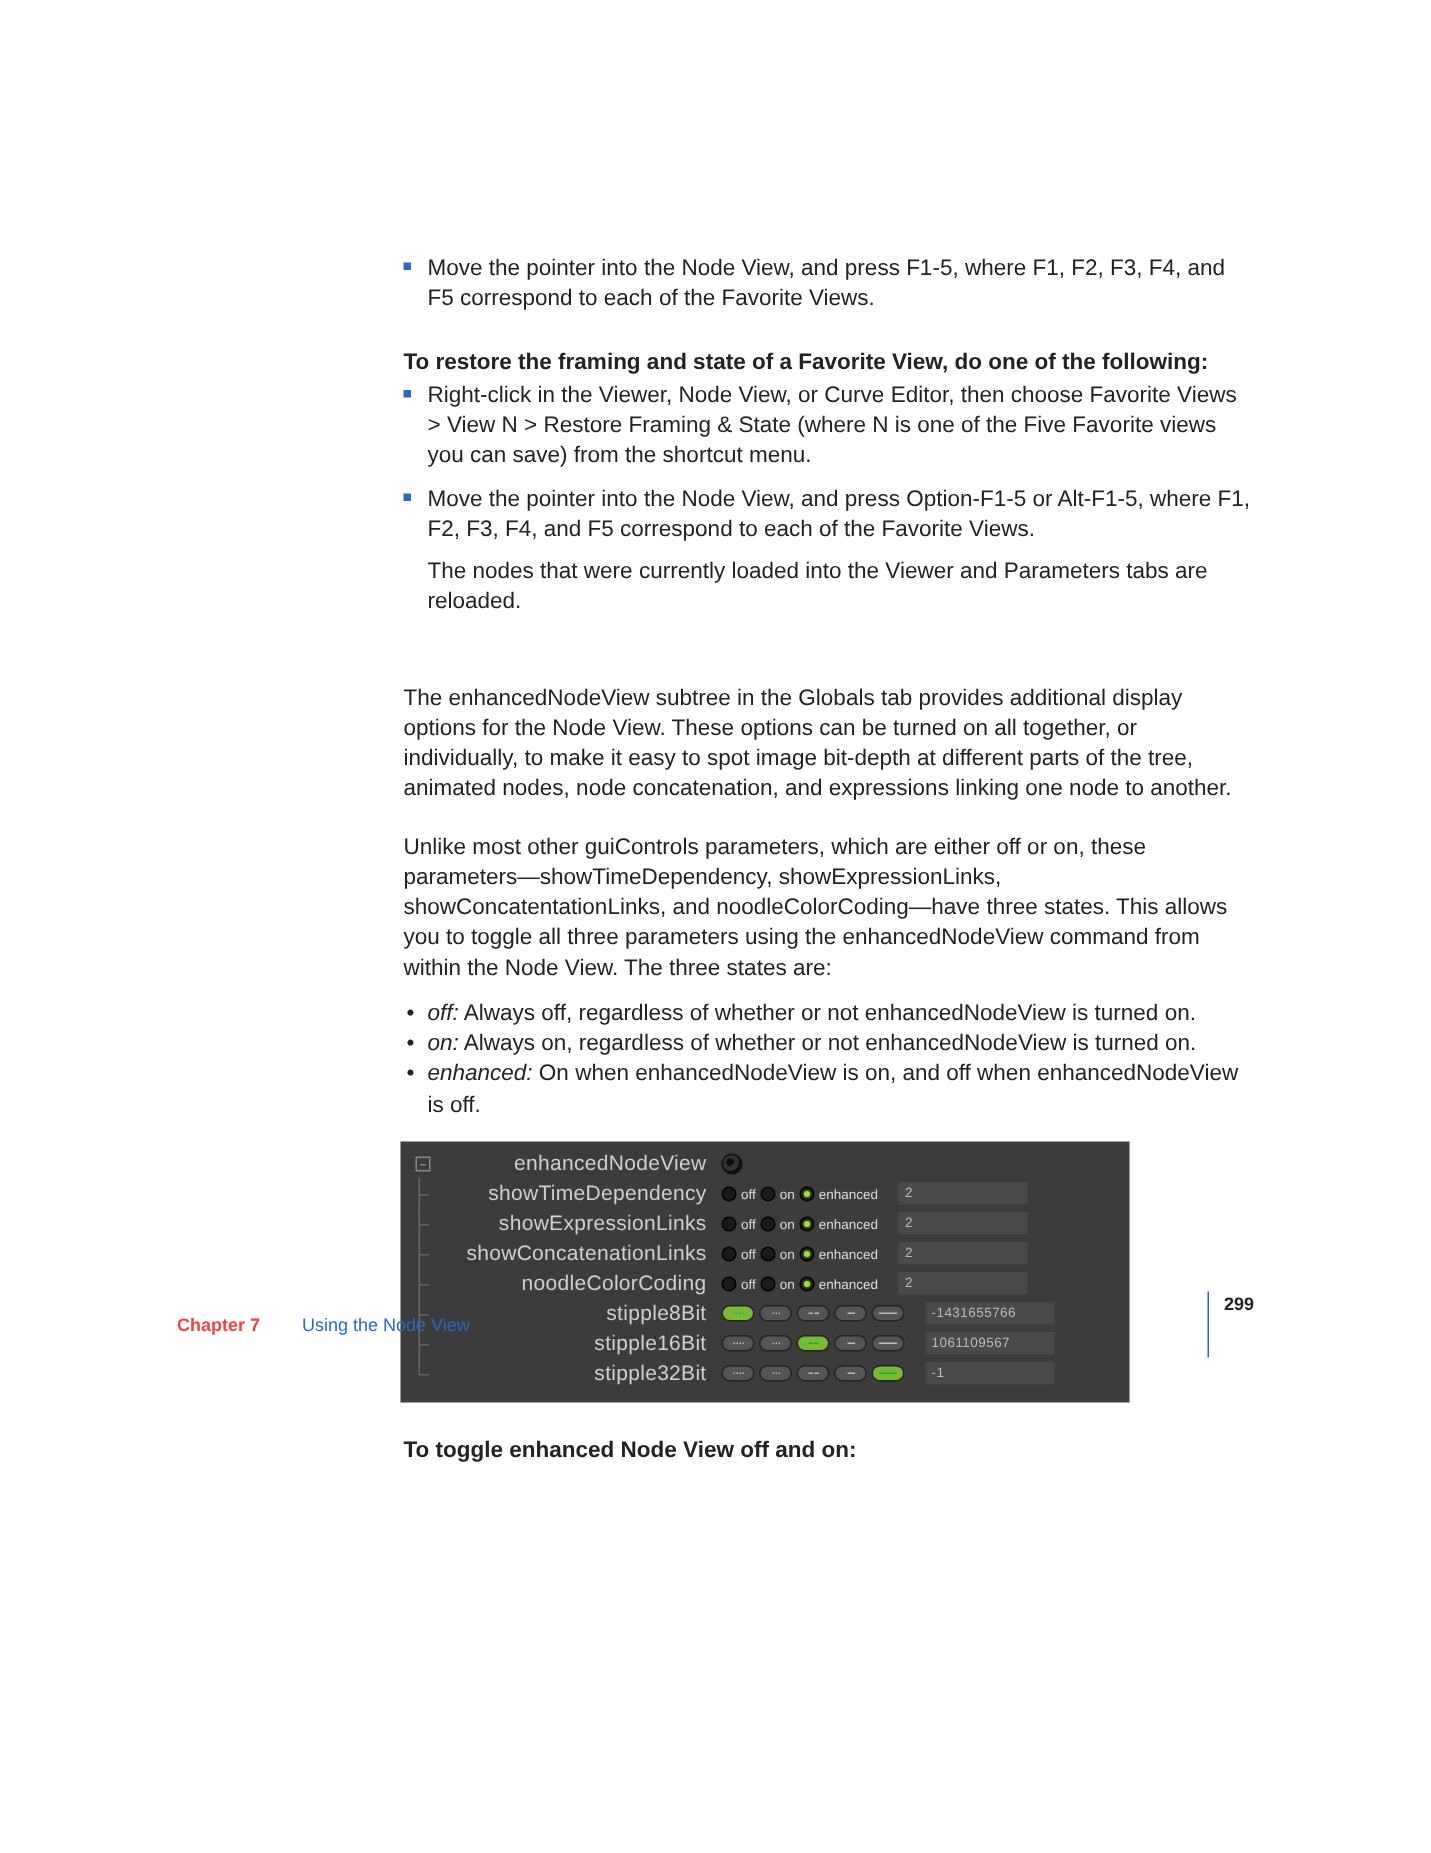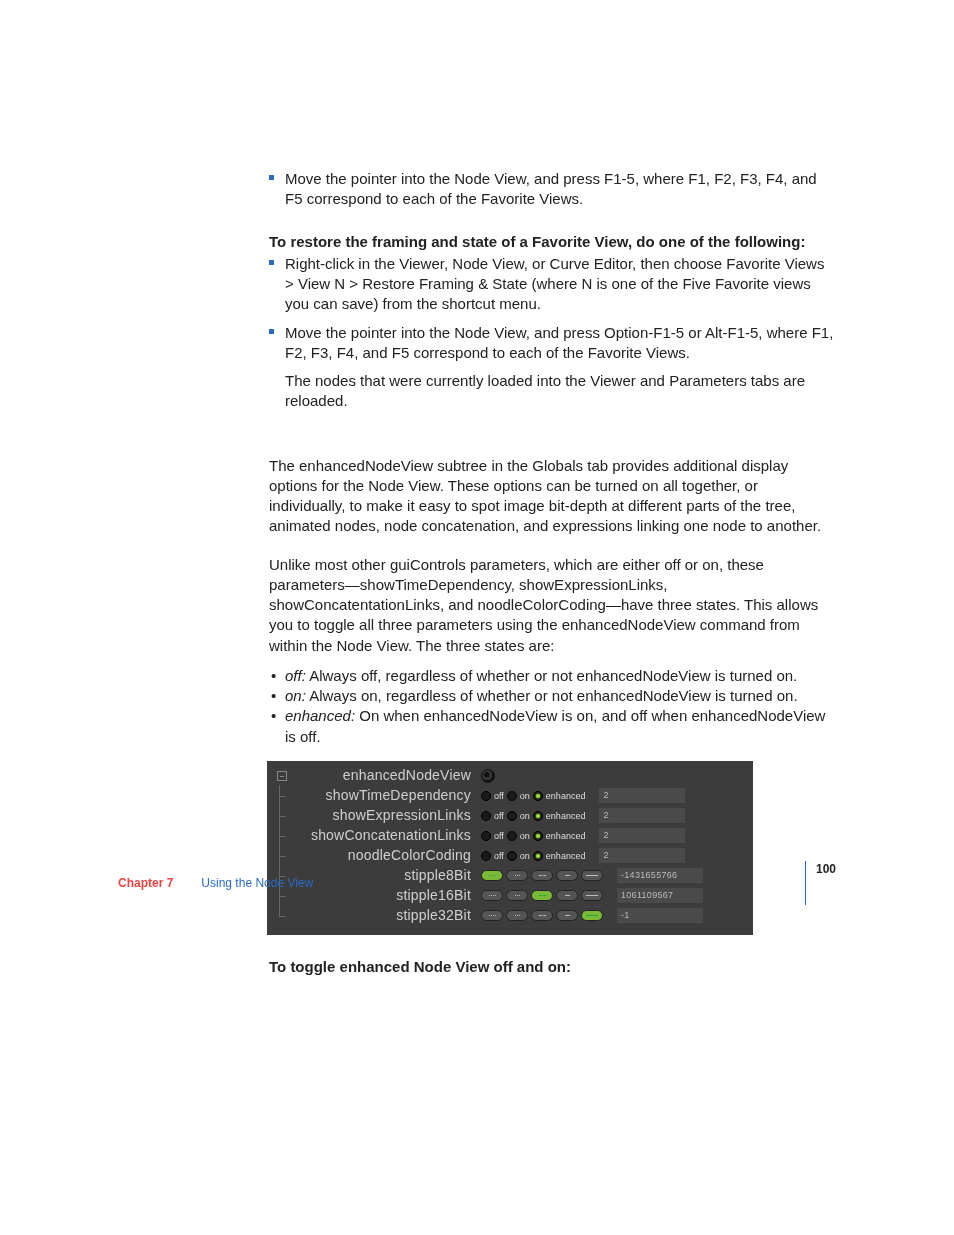--- a/index.html
+++ b/index.html
@@ -545,18 +545,18 @@
   <div class="bold" style="margin-bottom:4px;">To toggle enhanced Node View off and on:</div>
 
   <div class="footer">
     <div class="footer-wrap" style="width:100%;">
       <div class="footer-left" style="align-items:center; flex:1;">
         <span class="chapter">Chapter 7</span>
         <span class="chapter-name">Using the Node View</span>
       </div>
       <div class="bar"></div>
       <div style="display:flex; align-items:flex-start;">
-        <span class="page-num">100</span>
+        <span class="page-num">299</span>
       </div>
     </div>
   </div>
 
 </div>
 
 </body></html>

